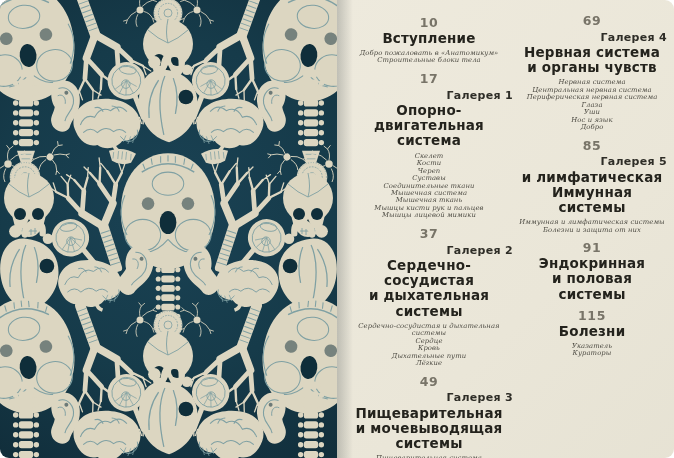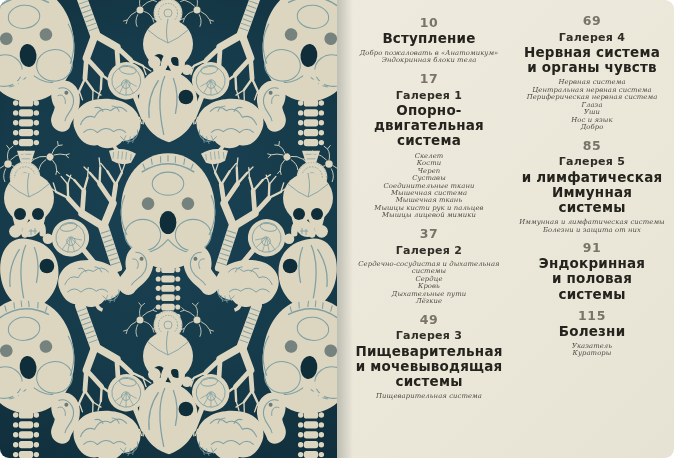--- a/index.html
+++ b/index.html
@@ -12,21 +12,21 @@
         background:linear-gradient(135deg,#eeeadd 0%, #eae6d8 55%, #e5e1d2 100%);padding-left:43px;}
   .spine-shadow{position:absolute;left:337px;top:0;width:16px;height:458px;
         background:linear-gradient(90deg,rgba(10,22,26,.20),rgba(10,22,26,0));pointer-events:none;}
   .right-edge{position:absolute;right:0;top:0;width:5px;height:458px;
         background:linear-gradient(270deg,rgba(90,85,70,.14),rgba(90,85,70,0));pointer-events:none;}
   .col{position:absolute;top:0;text-align:center;}
   .col1{left:8px;width:168px;padding-top:16px;}
   .col2{left:180px;width:150px;padding-top:14px;}
   .entry{margin-bottom:7px;}
   .num{font:700 12.5px/1.1 "DejaVu Sans",sans-serif;color:#787468;letter-spacing:.6px;}
-  .gallery{font:700 11px/1.2 "DejaVu Sans",sans-serif;color:#2e2d27;margin-top:3px;letter-spacing:.3px;}
+  .gallery{font:700 11px/1.2 "DejaVu Sans",sans-serif;color:#2e2d27;margin-top:3px;letter-spacing:.3px;text-align:right;}
   .gallery:empty{display:none;}
   .title{margin-top:1px;}
   .title-line{font:700 13.5px/1.13 "DejaVu Sans",sans-serif;color:#24231d;letter-spacing:.2px;}
   .subs{margin-top:4px;}
   .sub{font:italic 400 6.8px/1.1 "DejaVu Serif",serif;color:#4c4a42;letter-spacing:.1px;text-align:center;}
 </style>
 </head>
 <body>
 
 <div class="wrap">
@@ -315,21 +315,21 @@
         <div class="entry">
           <div class="num">10</div>
 
           <div class="title">
 
           <div class="title-line">Вступление</div>
           </div>
           <div class="subs">
 
           <div class="sub">Добро пожаловать в «Анатомикум»</div>
-            <div class="sub">Эндокринная блоки тела</div>
+            <div class="sub">Строительные блоки тела</div>
           </div>
         </div>
 
         <div class="entry">
           <div class="num">17</div>
           <div class="gallery">Галерея 1</div>
           <div class="title">
 
           <div class="title-line">Опорно-двигательная</div>
             <div class="title-line">система</div>
@@ -344,20 +344,25 @@
             <div class="sub">Мышечная система</div>
             <div class="sub">Мышечная ткань</div>
             <div class="sub">Мышцы кисти рук и пальцев</div>
             <div class="sub">Мышцы лицевой мимики</div>
           </div>
         </div>
 
         <div class="entry">
           <div class="num">37</div>
           <div class="gallery">Галерея 2</div>
+          <div class="title">
+
+          <div class="title-line">Сердечно-сосудистая</div>
+            <div class="title-line">и дыхательная системы</div>
+          </div>
           <div class="subs">
 
           <div class="sub">Сердечно-сосудистая и дыхательная системы</div>
             <div class="sub">Сердце</div>
             <div class="sub">Кровь</div>
             <div class="sub">Дыхательные пути</div>
             <div class="sub">Лёгкие</div>
           </div>
         </div>
 

